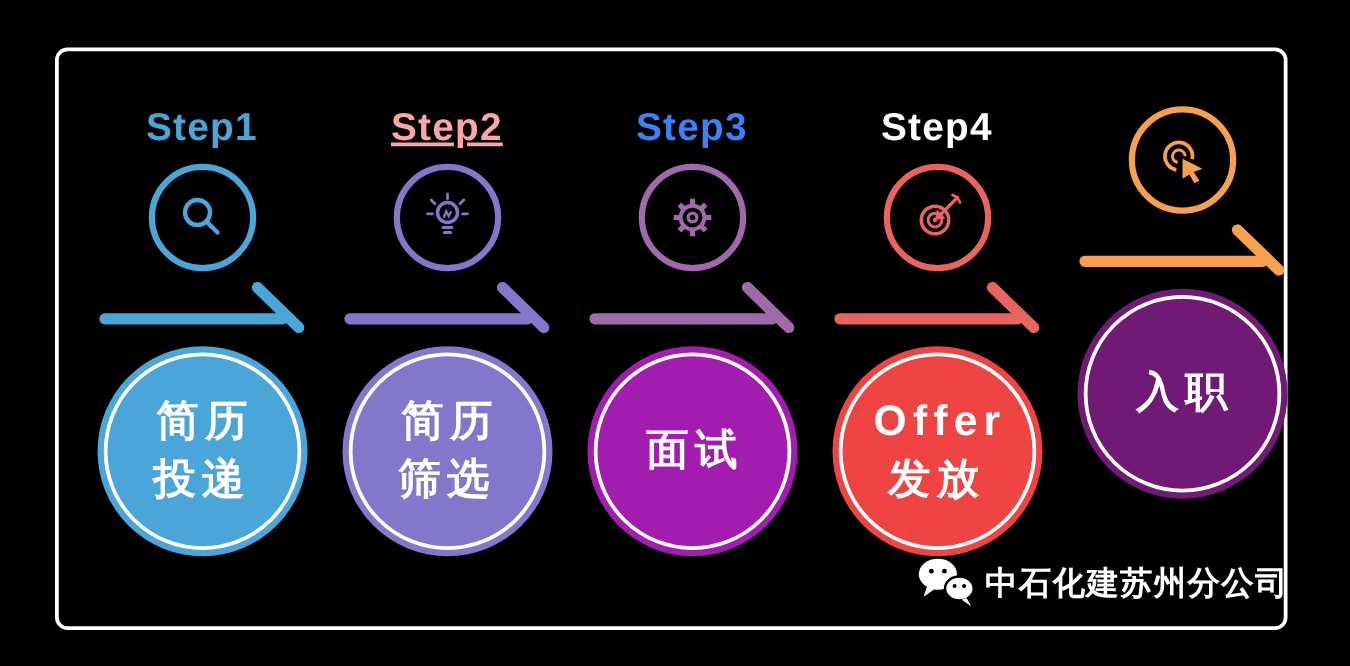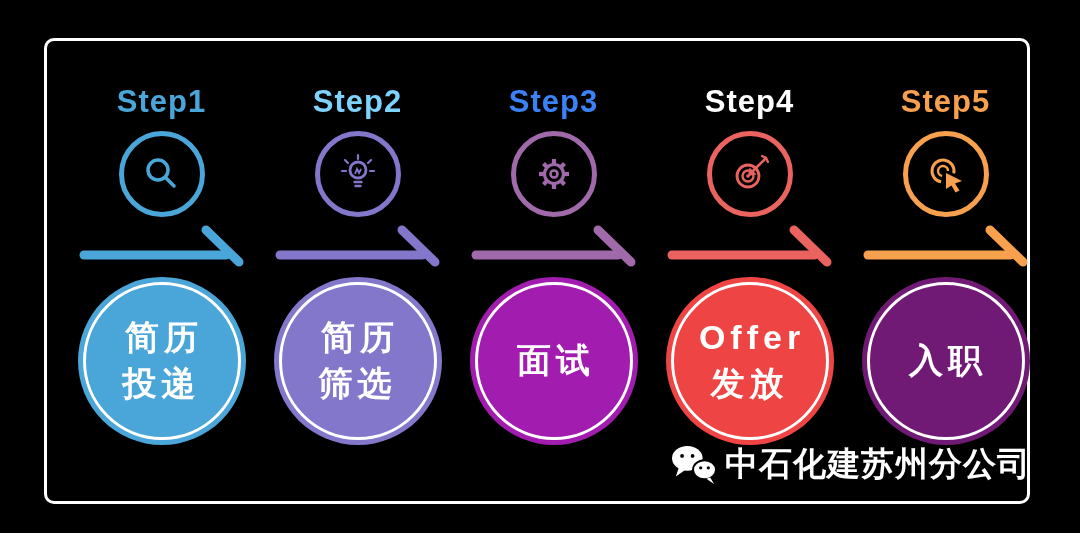--- a/index.html
+++ b/index.html
@@ -37,21 +37,21 @@
   }
   .bubble-text{
     position:relative;color:#fff;font-size:34px;font-weight:700;
     letter-spacing:5px;text-align:center;line-height:1.35;white-space:pre-line;
     text-indent:5px;
   }
   .footer{
     position:absolute;right:-4px;bottom:14px;display:flex;align-items:center;gap:8px;
   }
   .footer-brand{
-    color:#fff;font-size:33px;font-weight:700;letter-spacing:1px;
+    color:#fff;font-size:26px;font-weight:700;letter-spacing:1px;
   }
 </style>
 </head>
 <body>
 
 <div class="frame">
   <div class="cols">
 
     <div class="col">
       <div class="step-label" style="color: rgb(74, 165, 216);">Step1</div>
@@ -66,21 +66,21 @@
         <line x1="130" y1="9" x2="163" y2="41" stroke="currentColor" stroke-width="9" stroke-linecap="round"></line>
       </svg>
       <div class="bubble" style="background-color: rgb(74, 165, 216);">
         <div class="bubble-ring"></div>
         <div class="bubble-text">简历
 投递</div>
       </div>
     </div>
 
     <div class="col">
-      <div class="step-label" style="color: #7dd3fc;">Step2</div>
+      <div class="step-label" style="color: #fca5a5; text-decoration: underline;">Step2</div>
       <div class="icon-ring" style="border-color: rgb(131, 119, 204);">
         <svg width="44" height="44" viewBox="0 0 44 44" style="color: rgb(131, 119, 204);">
           <circle cx="22" cy="18" r="8" fill="none" stroke="currentColor" stroke-width="2.8"></circle>
           <path d="M19 22 L21 17 L23 21 L25 17" fill="none" stroke="currentColor" stroke-width="1.8"></path>
           <line x1="18.5" y1="30" x2="25.5" y2="30" stroke="currentColor" stroke-width="2.4" stroke-linecap="round"></line>
           <line x1="19.5" y1="34" x2="24.5" y2="34" stroke="currentColor" stroke-width="2.4" stroke-linecap="round"></line>
           <line x1="22" y1="3" x2="22" y2="7" stroke="currentColor" stroke-width="2.2" stroke-linecap="round"></line>
           <line x1="9" y1="8" x2="12" y2="11" stroke="currentColor" stroke-width="2.2" stroke-linecap="round"></line>
           <line x1="35" y1="8" x2="32" y2="11" stroke="currentColor" stroke-width="2.2" stroke-linecap="round"></line>
           <line x1="6" y1="19" x2="10" y2="19" stroke="currentColor" stroke-width="2.2" stroke-linecap="round"></line>
@@ -142,21 +142,20 @@
         <line x1="130" y1="9" x2="163" y2="41" stroke="currentColor" stroke-width="9" stroke-linecap="round"></line>
       </svg>
       <div class="bubble" style="background-color: #ef4444;">
         <div class="bubble-ring"></div>
         <div class="bubble-text">Offer
 发放</div>
       </div>
     </div>
 
     <div class="col">
-      <div class="step-label" style="color: rgb(247, 160, 77);">Step5</div>
       <div class="icon-ring" style="border-color: rgb(247, 160, 77);">
         <svg width="44" height="44" viewBox="0 0 44 44" style="color: rgb(247, 160, 77);">
           <circle cx="19" cy="19" r="11" fill="none" stroke="currentColor" stroke-width="3" stroke-dasharray="52 18" transform="rotate(100 19 19)"></circle>
           <circle cx="19" cy="19" r="5" fill="none" stroke="currentColor" stroke-width="2.4" stroke-dasharray="22 10" transform="rotate(100 19 19)"></circle>
           <polygon points="22,21 38,29 31,31.5 35.5,38.5 31.5,40.5 27.5,33.5 22,37" fill="currentColor"></polygon>
         </svg>
       </div>
       <svg class="arrow-svg" width="172" height="48" viewBox="0 0 172 48" style="color: rgb(247, 160, 77);">
         <line x1="8" y1="34" x2="150" y2="34" stroke="currentColor" stroke-width="9" stroke-linecap="round"></line>
         <line x1="130" y1="9" x2="163" y2="41" stroke="currentColor" stroke-width="9" stroke-linecap="round"></line>

